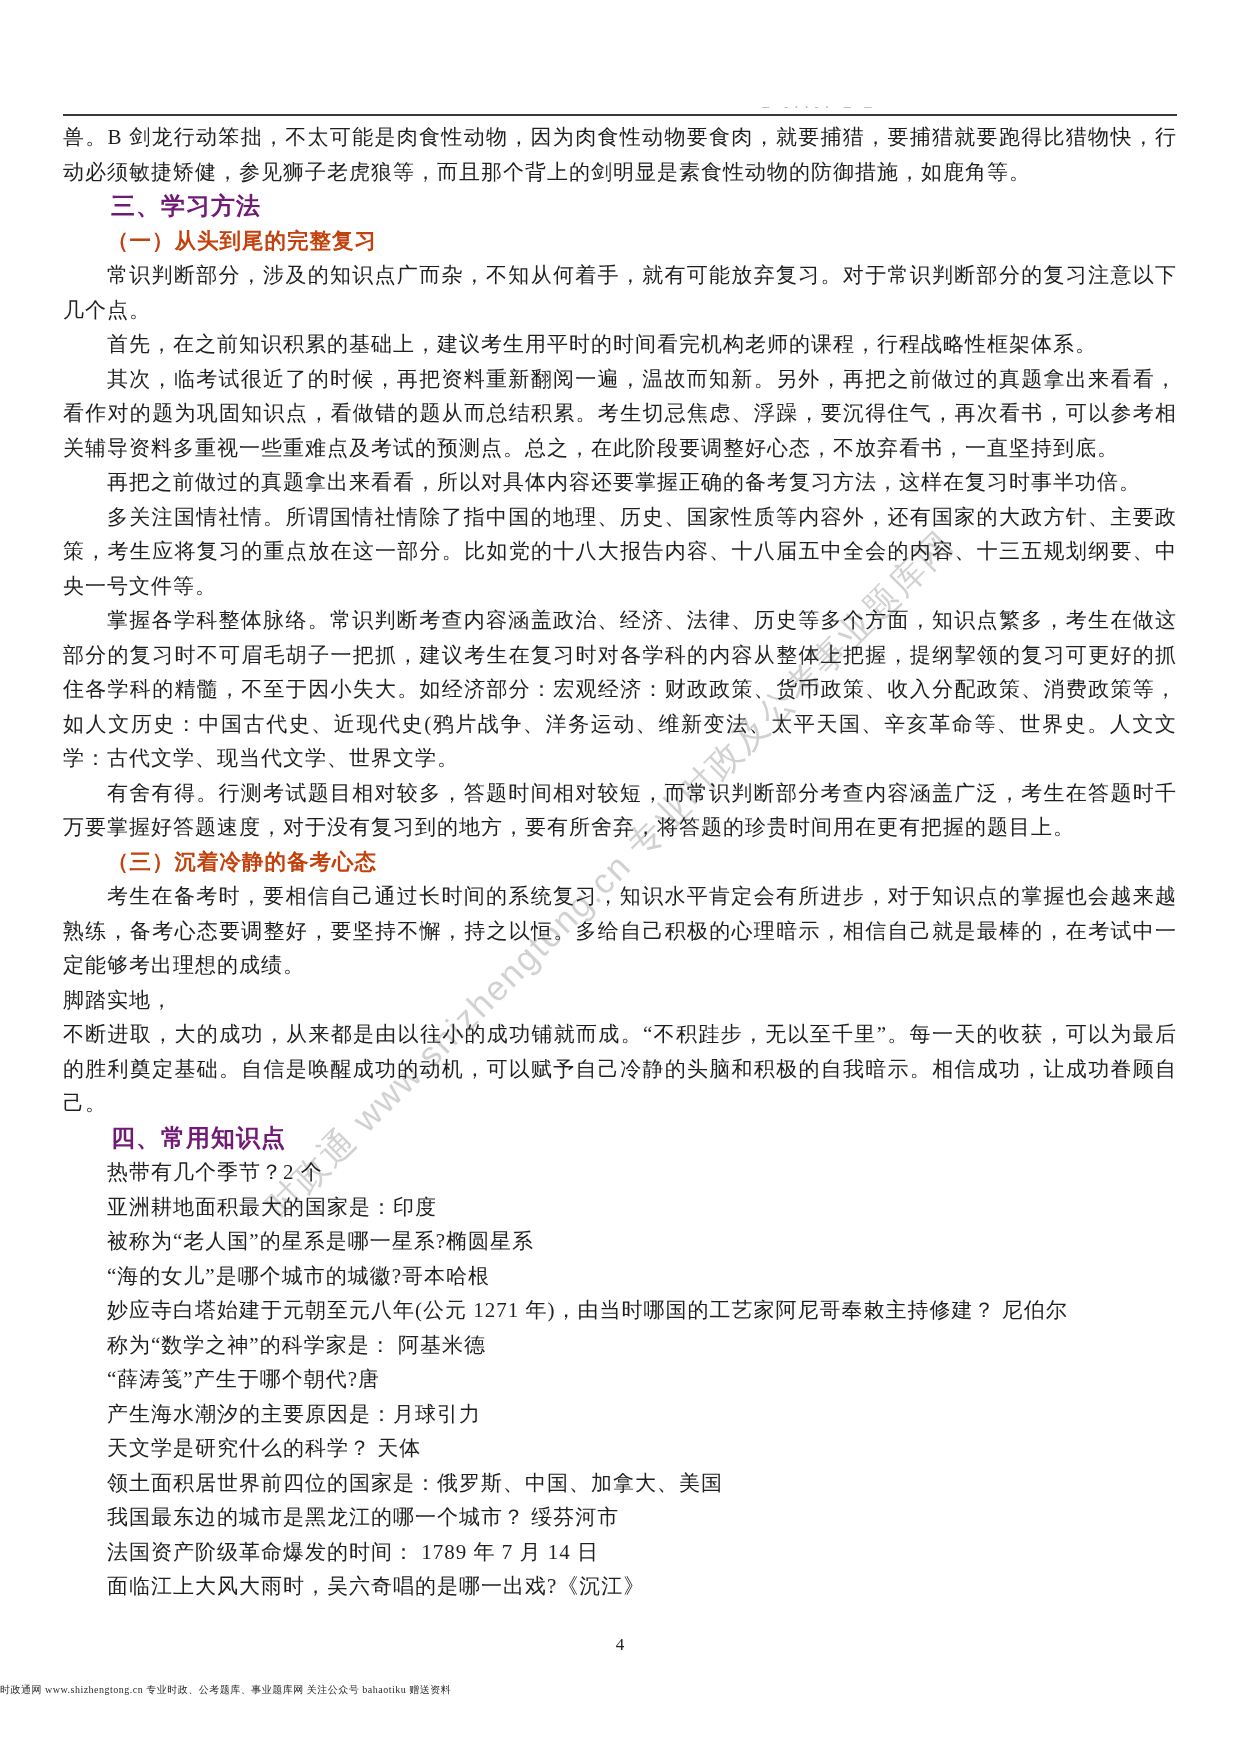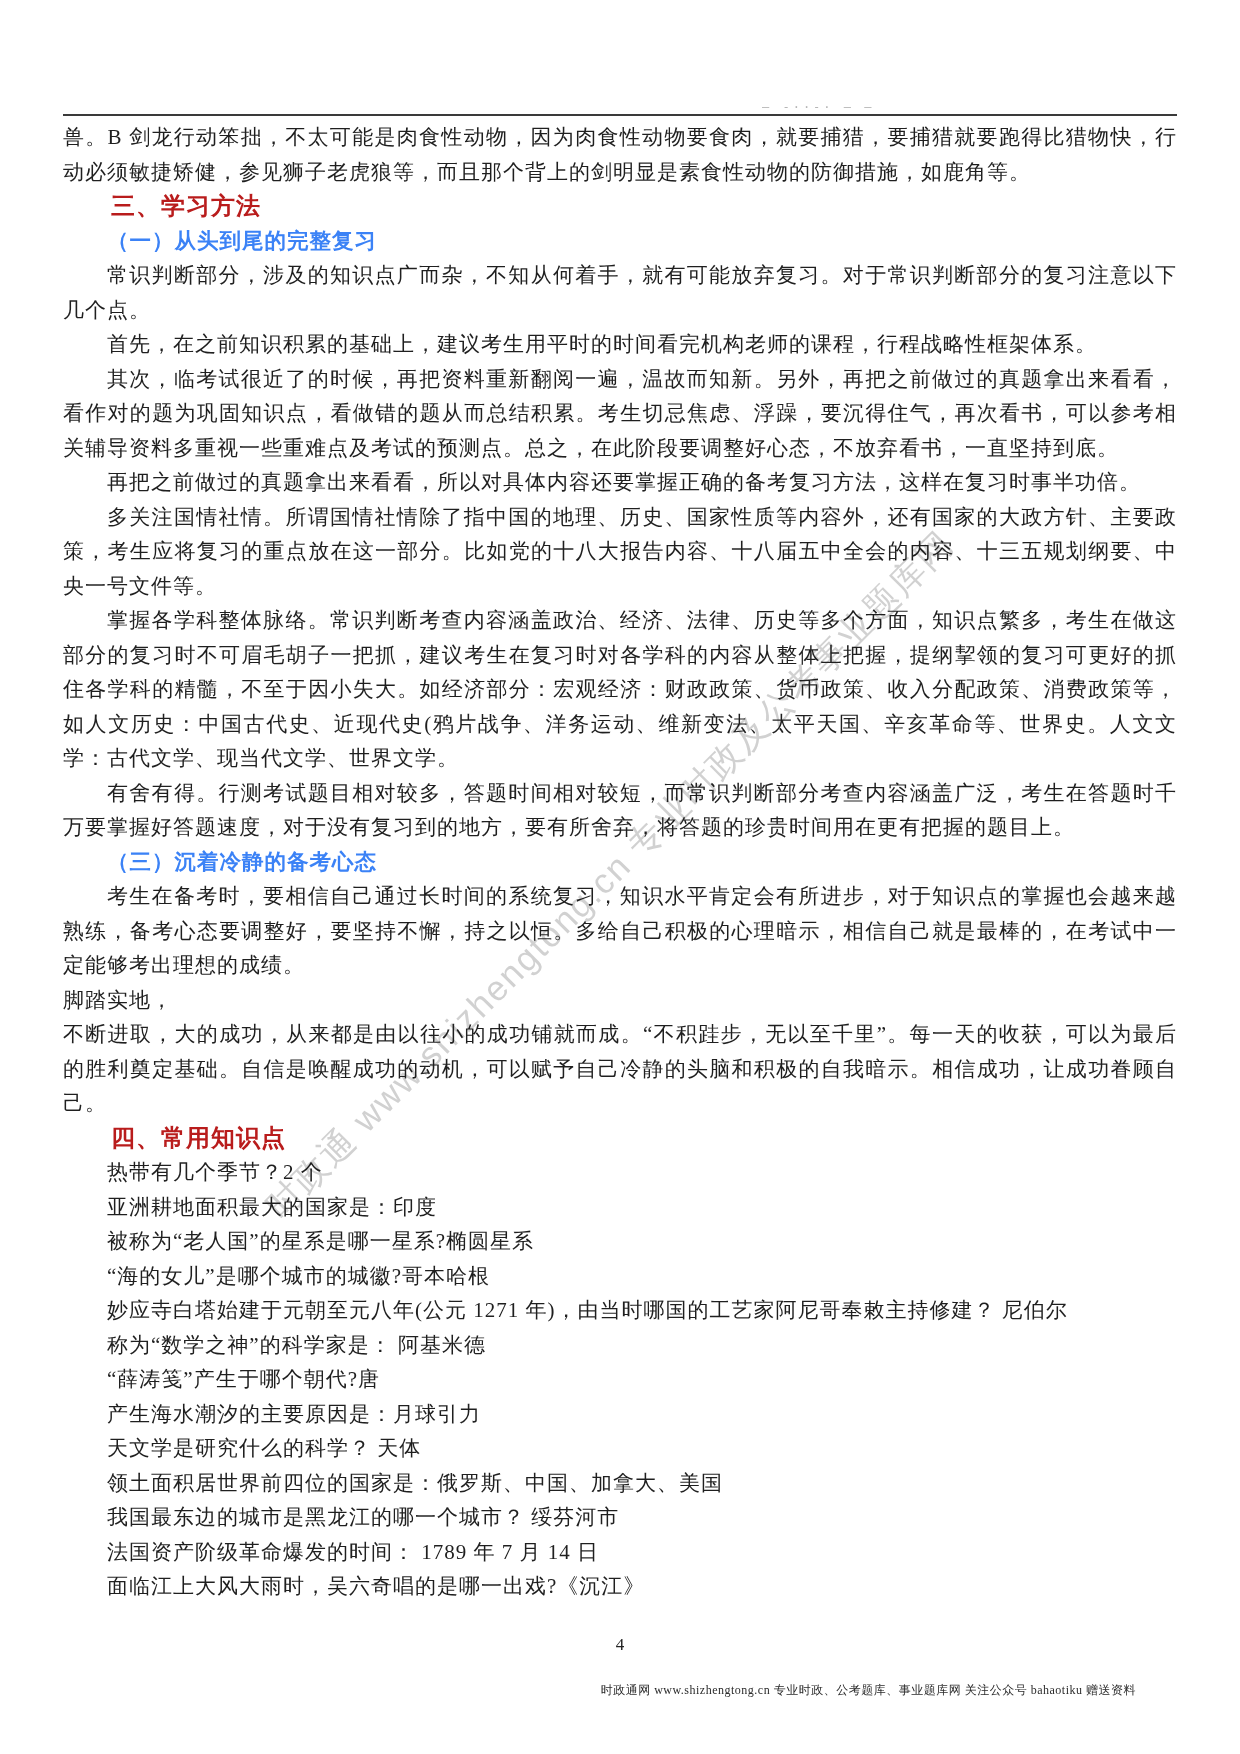--- a/index.html
+++ b/index.html
@@ -31,38 +31,38 @@
     pointer-events:none;
   }
   .doc-body{
     position:absolute;left:63px;top:120px;width:1114px;
     font-size:21px;line-height:34.5px;letter-spacing:1px;
     text-align:justify;
   }
   .blk{margin:0;padding:0;}
   .h1{
     font-family:"Liberation Sans","DejaVu Sans",sans-serif;
-    font-weight:bold;font-size:24px;color:#b91c1c;
+    font-weight:bold;font-size:24px;color:#701a75;
     padding-left:48px;letter-spacing:1px;
   }
   .h2{
     font-family:"Liberation Sans","DejaVu Sans",sans-serif;
-    font-weight:bold;font-size:21.5px;color:#3b82f6;
+    font-weight:bold;font-size:21.5px;color:#c2410c;
     padding-left:44px;letter-spacing:1px;
   }
   .para{text-indent:44px;}
   .para.noindent{text-indent:0;}
   .qa{padding-left:44px;}
   .page-number{
     position:absolute;left:0;top:1632px;width:1240px;
     text-align:center;font-size:17px;line-height:26px;color:#222;
   }
   .footer{
     position:absolute;left:0;top:1680px;width:1136px;
-    text-align:right;font-size:12px;line-height:20px;color:#2b2b2b;
+    text-align:left;font-size:10px;line-height:20px;color:#2b2b2b;
     letter-spacing:0.5px;
   }
 </style>
 </head>
 <body>
 
 <div class="page">
 
   <div class="header-remnant">— -··-· — —</div>
 

